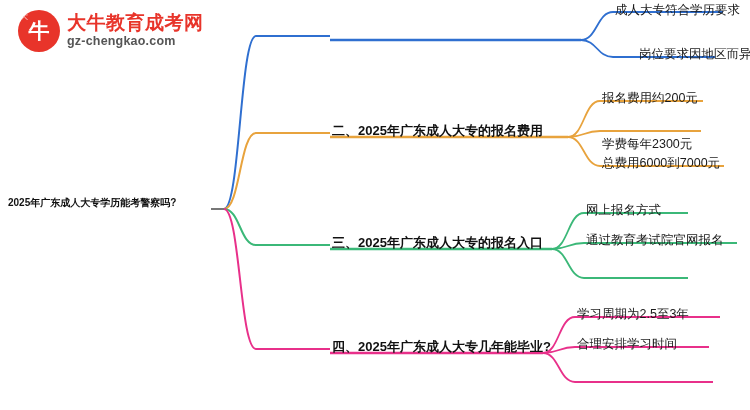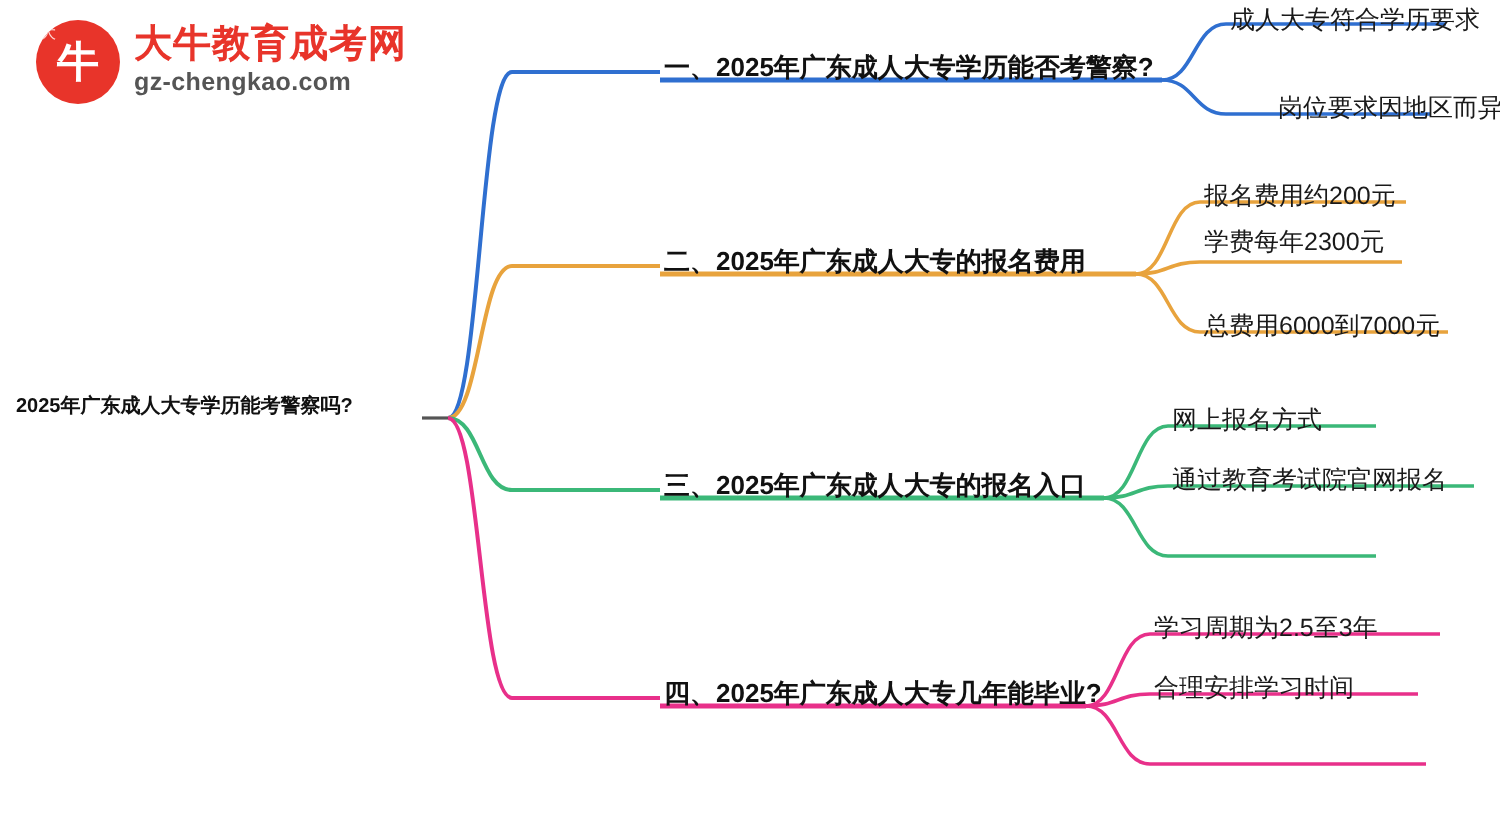--- a/index.html
+++ b/index.html
@@ -147,27 +147,26 @@
 
     <path d="M224,209 C240,209 240,349 256,349 L330,349" stroke="#e8308a" stroke-width="2" fill="none"></path>
     <path d="M330,353 L543,353" stroke="#e8308a" stroke-width="2.4" fill="none"></path>
     <path d="M543,353 C559,353 559,317 575,317 L720,317" stroke="#e8308a" stroke-width="1.8" fill="none"></path>
     <path d="M543,353 C559,353 559,347 575,347 L709,347" stroke="#e8308a" stroke-width="1.8" fill="none"></path>
     <path d="M543,353 C559,353 559,382 575,382 L713,382" stroke="#e8308a" stroke-width="1.8" fill="none"></path>
   </svg>
 
   <div class="node-text root-label">2025年广东成人大专学历能考警察吗?</div>
 
-  <div class="node-text branch-label" style="left:332px; top:25px;">一、2025年广东成人大专学历能否考警察?</div>
   <div class="node-text leaf-label" style="left:615px; top:2px;">成人大专符合学历要求</div>
   <div class="node-text leaf-label" style="left:615px; top:46px;margin-left:24px;">岗位要求因地区而异</div>
 
   <div class="node-text branch-label" style="left:332px; top:122px;">二、2025年广东成人大专的报名费用</div>
   <div class="node-text leaf-label" style="left:602px; top:90px;">报名费用约200元</div>
-  <div class="node-text leaf-label" style="left:602px; top:113px;">学费每年2300元</div>
+  <div class="node-text leaf-label" style="left:602px; top:136px;">学费每年2300元</div>
   <div class="node-text leaf-label" style="left:602px; top:155px;">总费用6000到7000元</div>
 
   <div class="node-text branch-label" style="left:332px; top:234px;">三、2025年广东成人大专的报名入口</div>
   <div class="node-text leaf-label" style="left:586px; top:232px;">通过教育考试院官网报名</div>
   <div class="node-text leaf-label" style="left:586px; top:202px;">网上报名方式</div>
 
   <div class="node-text branch-label" style="left:332px; top:338px;">四、2025年广东成人大专几年能毕业?</div>
   <div class="node-text leaf-label" style="left:577px; top:306px;">学习周期为2.5至3年</div>
   <div class="node-text leaf-label" style="left:577px; top:336px;">合理安排学习时间</div>
 

